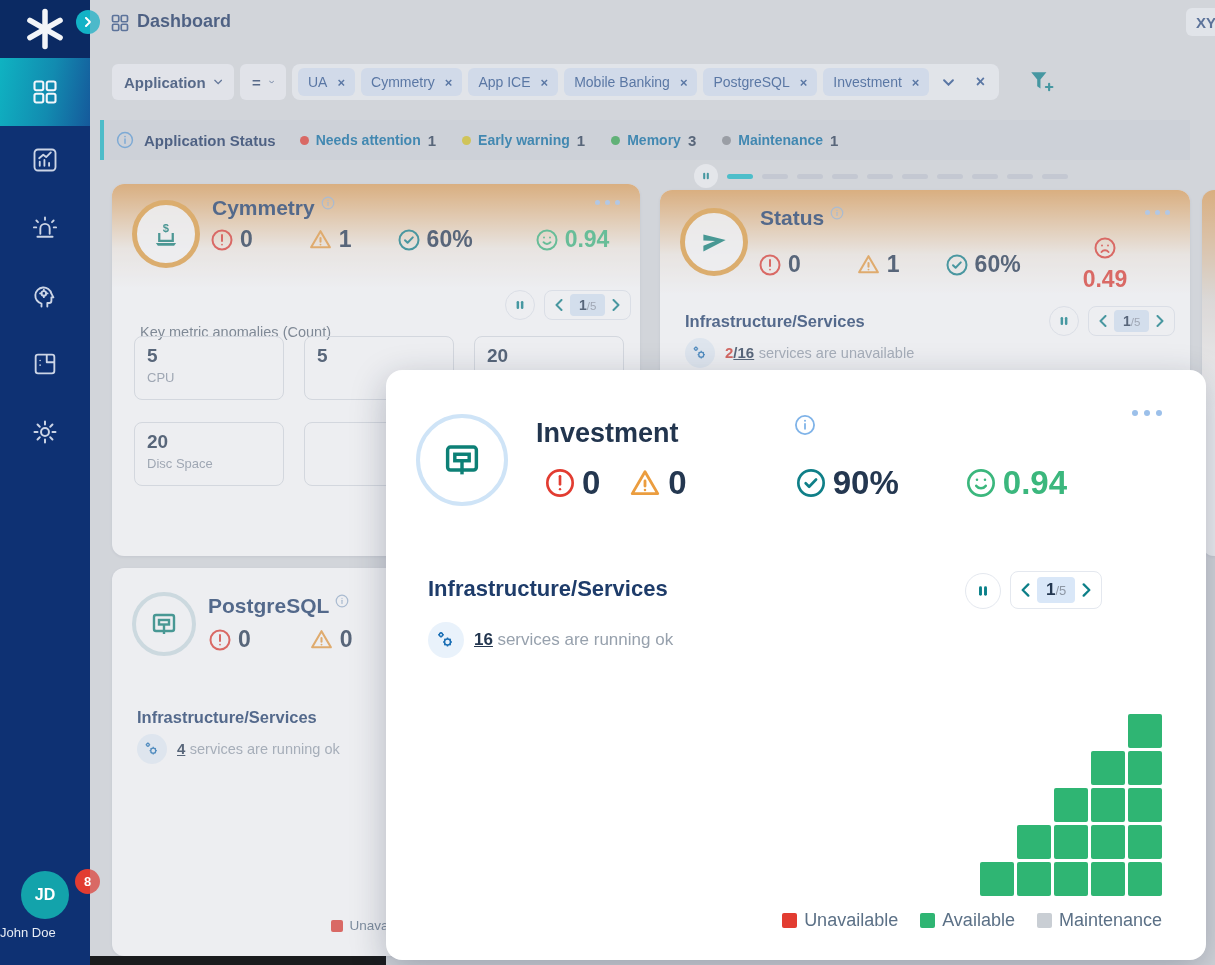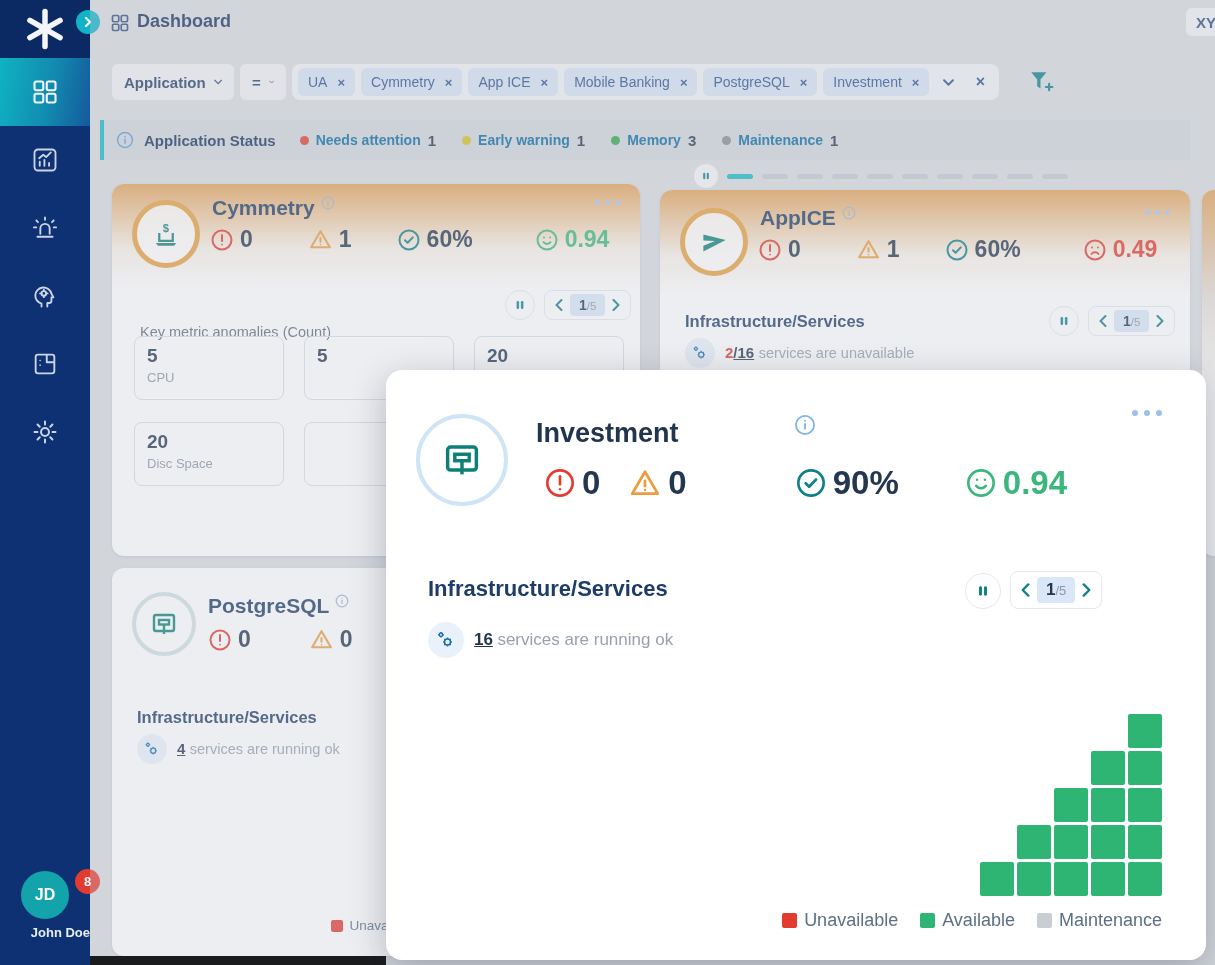--- a/index.html
+++ b/index.html
@@ -10,21 +10,21 @@
   
   .sidebar { position:absolute; left:0; top:0; width:90px; height:965px; background:#0e3173; z-index:20; }
   .logo { width:90px; height:58px; background:#0b2a63; display:flex; align-items:center; justify-content:center; }
   .nav-item { width:90px; height:68px; display:flex; align-items:center; justify-content:center; color:#ccd5e6; cursor:pointer; }
   .nav-item.active { background:linear-gradient(100deg,#0fb3c2 0%,#128bb0 55%,#15599b 100%); color:#f2f6fb; }
   .user { position:absolute; left:0; bottom:0; width:90px; height:100px; }
   .avatar { position:absolute; left:21px; top:6px; width:48px; height:48px; border-radius:50%;
     background:#13a3ab; color:#fff; font-weight:700; font-size:16px; display:flex; align-items:center; justify-content:center; }
   .badge { position:absolute; left:54px; top:-2px; min-width:25px; height:25px; border-radius:50%;
     background:#e23c31; color:#fff; font-size:13px; font-weight:700; display:flex; align-items:center; justify-content:center; }
-  .uname { position:absolute; left:0; top:60px; width:90px; text-align:right; color:#e8edf5; font-size:13px;font-weight:bold; }
+  .uname { position:absolute; left:0; top:60px; width:90px; text-align:left; color:#e8edf5; font-size:13px; }
 
   
   .expand-btn { position:absolute; left:76px; top:10px; width:24px; height:24px; border-radius:50%;
     background:#12b2c6; display:flex; align-items:center; justify-content:center; z-index:25; cursor:pointer; }
   .hdr-grid { position:absolute; left:110px; top:13px; color:#2a4a7f; }
   .page-title { position:absolute; left:137px; top:11px; font-size:18px; font-weight:700; color:#16305e; }
   .xy-btn { position:absolute; left:1186px; top:8px; width:46px; height:28px; background:#eef0f3; border-radius:6px;
     color:#2a4a7f; font-weight:700; font-size:15px; display:flex; align-items:center; padding-left:10px; }
 
   
@@ -446,21 +446,21 @@
       </span>
   </div>
 
   <div class="card card-grad" style="left:660px; top:190px; width:530px; height:366px;">
     <div class="app-circle" style="left:20px; top:18px; width:68px; height:68px; border:5px solid #e59f3e;">
       <svg width="34" height="34" viewBox="0 0 32 32">
           <path d="M6 25l21-11L6 9v5.5l11 .5-11 4.5z" fill="#0d8076"></path>
         </svg>
     </div>
     <div class="title-row" style="left:100px; top:16px;">
-      <span class="card-title">AppICE</span>
+      <span class="card-title">Status</span>
       <svg width="14" height="14" viewBox="0 0 16 16" fill="none" stroke="#9db4cf" stroke-width="1.4">
           <circle cx="8" cy="8" r="6.6"></circle>
           <path d="M8 7.2v3.6" stroke-linecap="round"></path>
           <circle cx="8" cy="4.9" r="0.75" fill="#9db4cf" stroke="none"></circle>
         </svg>
     </div>
     <div class="dots" style="right:20px; top:20px;">
         <i></i>
         <i></i>
         <i></i>
@@ -482,21 +482,21 @@
           </svg>
         <b>1</b>
         </span>
       <span class="stat" style="margin-left:45px;">
         <svg width="24" height="24" viewBox="0 0 24 24" fill="none" stroke="#0f7f88" stroke-width="2">
             <circle cx="12" cy="12" r="9.5"></circle>
             <path d="M8 12.2l2.6 2.6 5.2-5.4" stroke-linecap="round" stroke-linejoin="round"></path>
           </svg>
         <b>60%</b>
         </span>
-      <span class="stat" style="margin-left:62px;">
+      <span class="stat" style="margin-left:62px;flex-direction:column;">
         <svg width="24" height="24" viewBox="0 0 24 24" fill="none" stroke="#e23c31" stroke-width="2">
             <circle cx="12" cy="12" r="9.5"></circle>
             <path d="M8.5 16a4.4 4.4 0 0 1 7 0" stroke-linecap="round"></path>
             <circle cx="9" cy="9.5" r="0.95" fill="#e23c31" stroke="none"></circle>
             <circle cx="15" cy="9.5" r="0.95" fill="#e23c31" stroke="none"></circle>
           </svg>
         <b class="red">0.49</b>
         </span>
     </div>
     <span class="sec-title" style="left:25px; top:122px; font-size:16.5px;">Infrastructure/Services</span>

